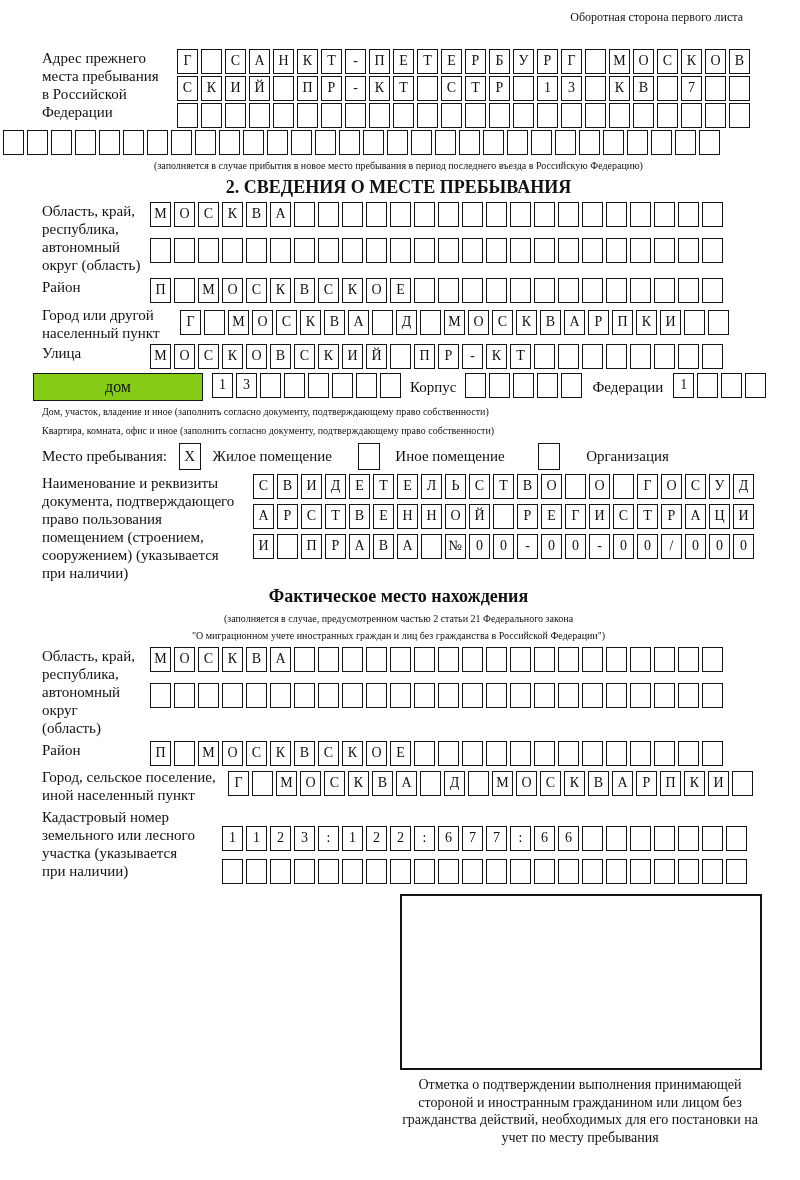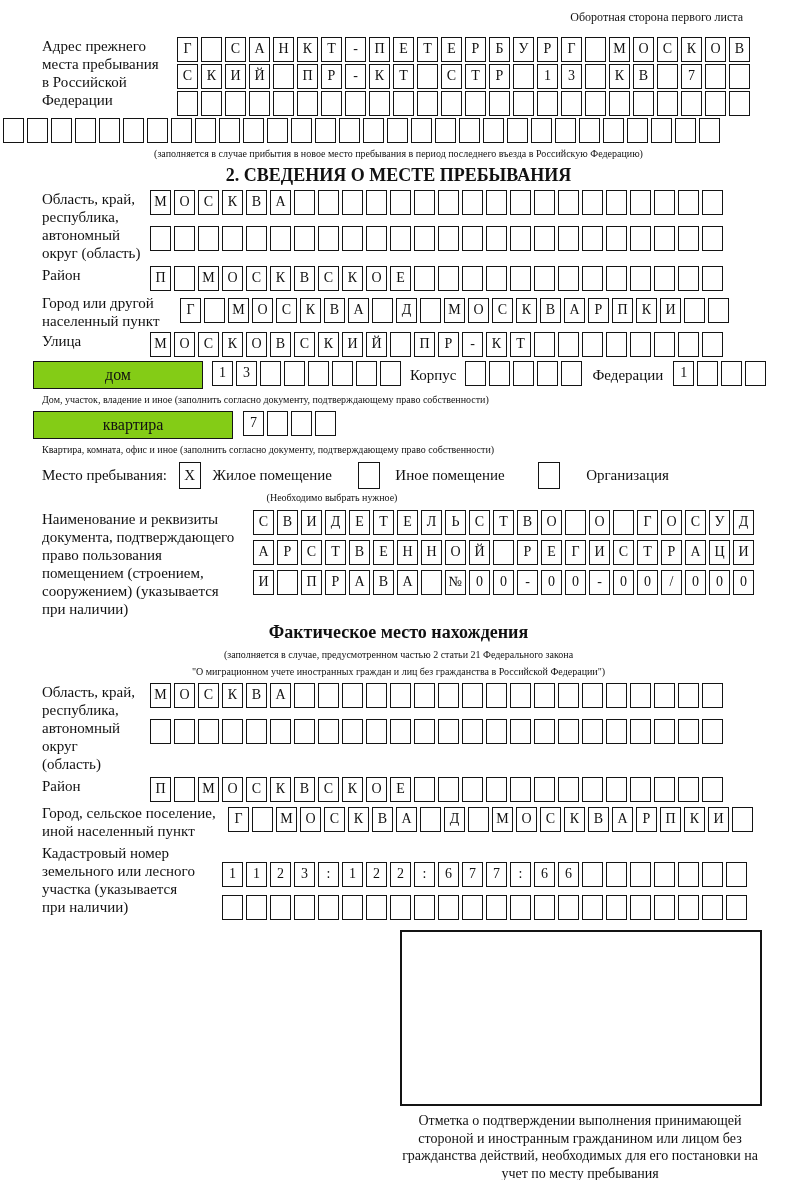--- a/index.html
+++ b/index.html
@@ -28,21 +28,21 @@
   .stamp{box-sizing:border-box;border:2px solid #141414;width:362px;height:176px;margin-left:358px;background:#fff;}
   .caption{width:372px;margin-left:352px;text-align:center;font-size:14px;line-height:17.5px;margin-top:6px;}
 </style>
 </head>
 <body>
 
 <div class="page">
 
   <div class="title">Оборотная сторона первого листа</div>
 
-  <div class="row" style="margin-top:12px;">
+  <div class="row" style="margin-top:24px;">
     <div class="lbl w-addr">Адрес прежнего
 места пребывания
 в Российской
 Федерации</div>
     <div>
       <div class="boxes"><span class="box">Г</span><span class="box"></span><span class="box">С</span><span class="box">А</span><span class="box">Н</span><span class="box">К</span><span class="box">Т</span><span class="box">-</span><span class="box">П</span><span class="box">Е</span><span class="box">Т</span><span class="box">Е</span><span class="box">Р</span><span class="box">Б</span><span class="box">У</span><span class="box">Р</span><span class="box">Г</span><span class="box"></span><span class="box">М</span><span class="box">О</span><span class="box">С</span><span class="box">К</span><span class="box">О</span><span class="box">В</span></div>
       <div class="rgap"></div>
       <div class="boxes"><span class="box">С</span><span class="box">К</span><span class="box">И</span><span class="box">Й</span><span class="box"></span><span class="box">П</span><span class="box">Р</span><span class="box">-</span><span class="box">К</span><span class="box">Т</span><span class="box"></span><span class="box">С</span><span class="box">Т</span><span class="box">Р</span><span class="box"></span><span class="box">1</span><span class="box">3</span><span class="box"></span><span class="box">К</span><span class="box">В</span><span class="box"></span><span class="box">7</span><span class="box"></span><span class="box"></span></div>
       <div class="rgap"></div>
       <div class="boxes"><span class="box"></span><span class="box"></span><span class="box"></span><span class="box"></span><span class="box"></span><span class="box"></span><span class="box"></span><span class="box"></span><span class="box"></span><span class="box"></span><span class="box"></span><span class="box"></span><span class="box"></span><span class="box"></span><span class="box"></span><span class="box"></span><span class="box"></span><span class="box"></span><span class="box"></span><span class="box"></span><span class="box"></span><span class="box"></span><span class="box"></span><span class="box"></span></div>
@@ -84,36 +84,31 @@
   <div style="margin-left:-9px;margin-top:4px;white-space:nowrap;">
     <span class="bigcell" style="width:170px;">дом</span>
     <span style="display:inline-block;width:5px;"></span><span class="boxes"><span class="box">1</span><span class="box">3</span><span class="box"></span><span class="box"></span><span class="box"></span><span class="box"></span><span class="box"></span><span class="box"></span></span>
     <span class="inline-lbl" style="margin:0 5px 0 2px;">Корпус</span>
     <span class="boxes"><span class="box"></span><span class="box"></span><span class="box"></span><span class="box"></span><span class="box"></span></span>
     <span class="inline-lbl" style="margin:0 6px 0 3px;">Федерации</span>
     <span class="boxes"><span class="box">1</span><span class="box"></span><span class="box"></span><span class="box"></span></span>
   </div>
   <div class="note" style="margin-top:2px;">Дом, участок, владение и иное (заполнить согласно документу, подтверждающему право собственности)</div>
 
-  <div style="margin-left:-9px;margin-top:3px;white-space:nowrap;">
-    <span class="bigcell" style="width:200px;">квартира</span>
-    <span style="display:inline-block;width:6px;"></span><span class="boxes"><span class="box">7</span><span class="box"></span><span class="box"></span><span class="box"></span></span>
-  </div>
   <div class="note" style="margin-top:2px;">Квартира, комната, офис и иное (заполнить согласно документу, подтверждающему право собственности)</div>
 
   <div class="stay" style="margin-top:4px;white-space:nowrap;">
     <span>Место пребывания:</span>
     <span style="display:inline-block;width:8px;"></span><span class="cb">X</span>
     <span style="display:inline-block;width:8px;"></span><span>Жилое помещение</span>
     <span style="display:inline-block;width:22px;"></span><span class="cb"></span>
     <span style="display:inline-block;width:12px;"></span><span>Иное помещение</span>
     <span style="display:inline-block;width:30px;"></span><span class="cb"></span>
     <span style="display:inline-block;width:22px;"></span><span>Организация</span>
   </div>
-  <div class="note center" style="width:400px;margin-left:90px;">(Необходимо выбрать нужное)</div>
 
   <div class="row" style="margin-top:4px;">
     <div class="lbl w-doc">Наименование и реквизиты
 документа, подтверждающего
 право пользования
 помещением (строением,
 сооружением) (указывается
 при наличии)</div>
     <div>
       <div class="boxes"><span class="box">С</span><span class="box">В</span><span class="box">И</span><span class="box">Д</span><span class="box">Е</span><span class="box">Т</span><span class="box">Е</span><span class="box">Л</span><span class="box">Ь</span><span class="box">С</span><span class="box">Т</span><span class="box">В</span><span class="box">О</span><span class="box"></span><span class="box">О</span><span class="box"></span><span class="box">Г</span><span class="box">О</span><span class="box">С</span><span class="box">У</span><span class="box">Д</span></div>

